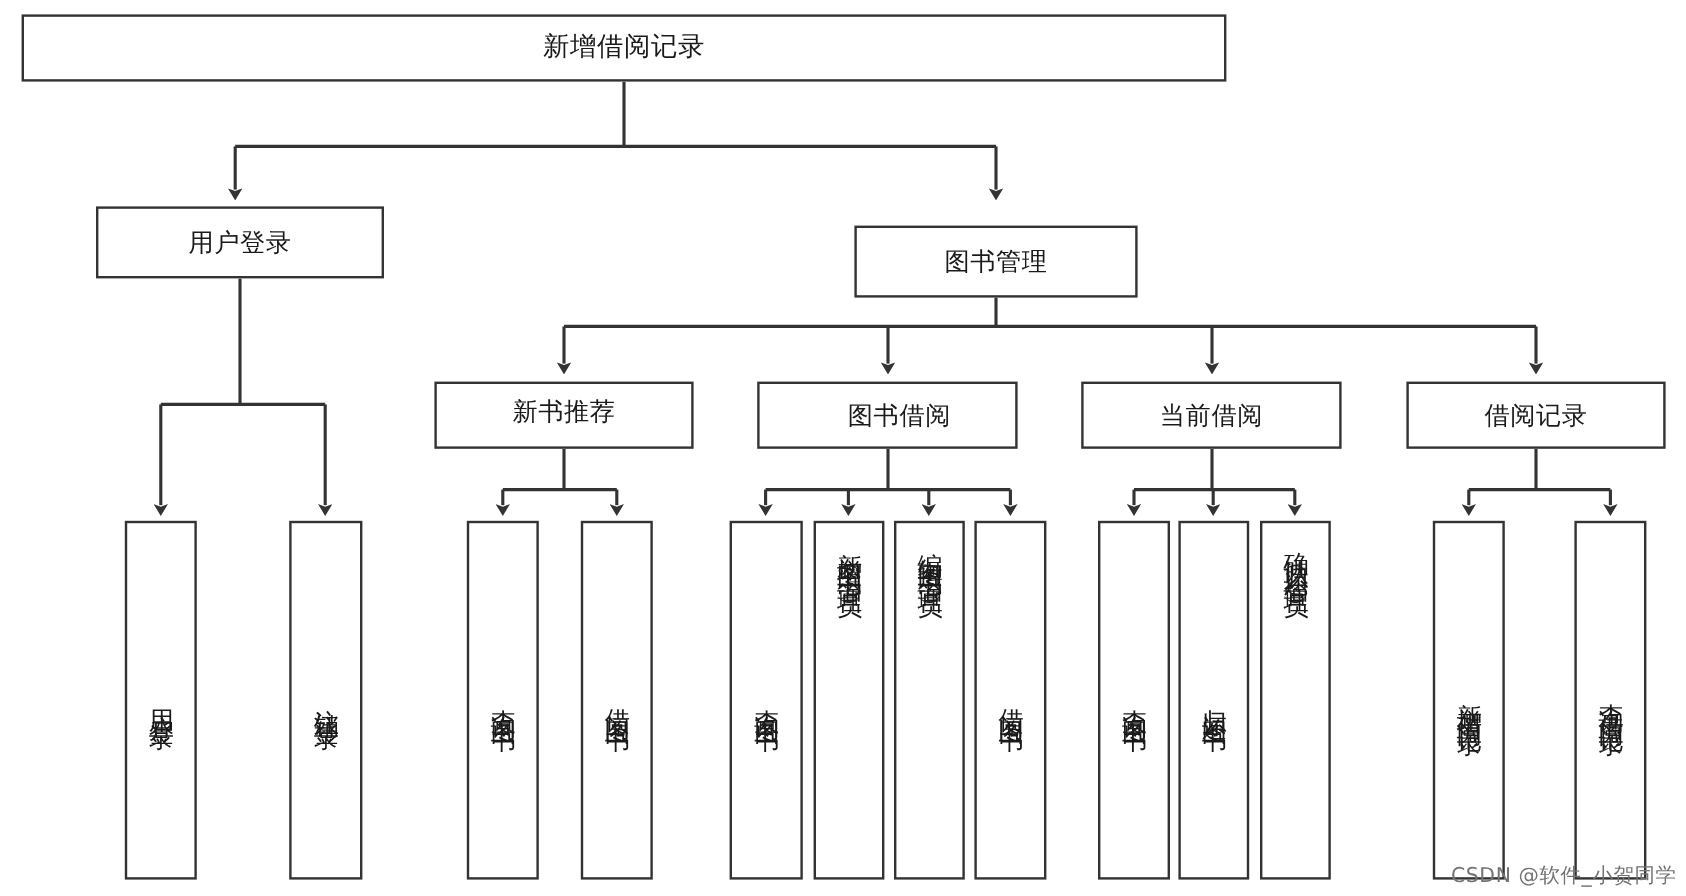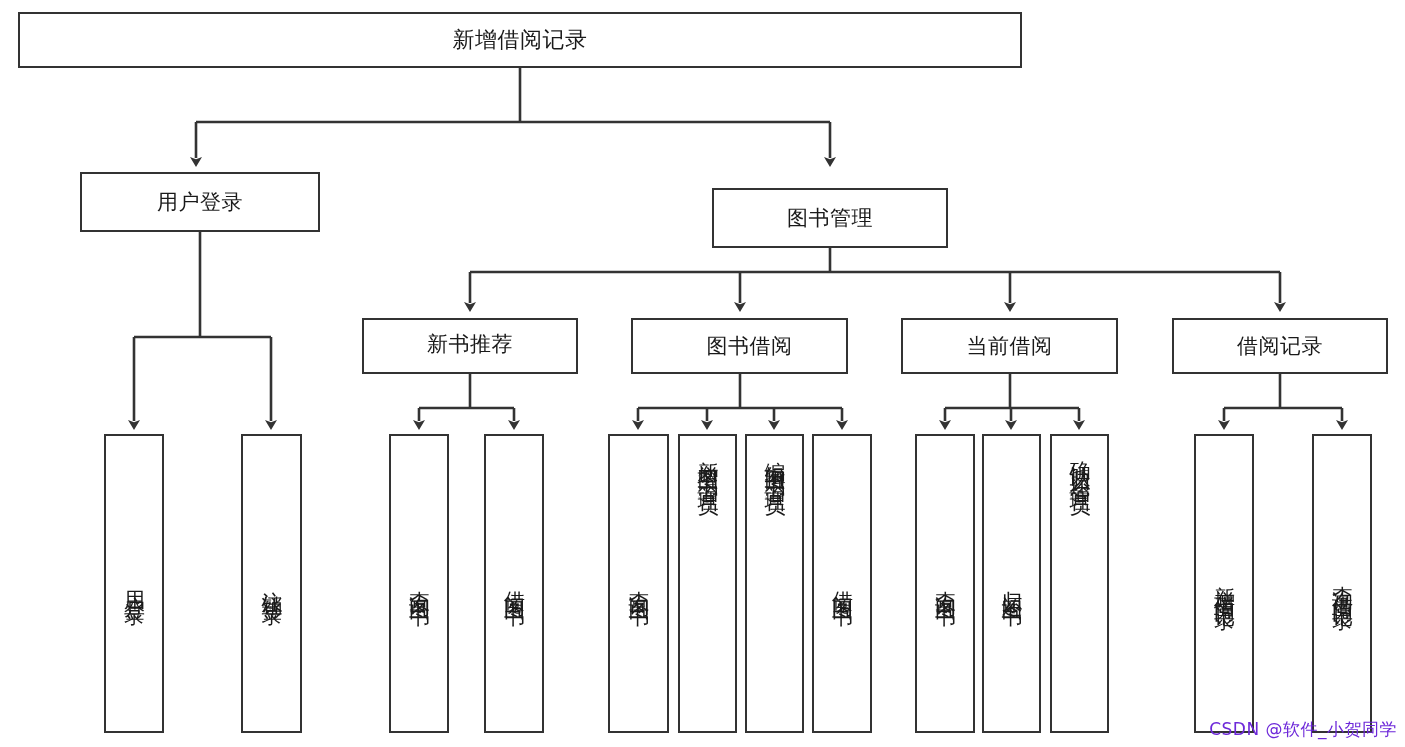--- a/index.html
+++ b/index.html
@@ -62,21 +62,21 @@
     padding-top: 0;
   }
   .root-node .node-label {
     font-size: 22px;
   }
   #watermark {
     position: absolute;
     right: 8px;
     bottom: 6px;
     font-size: 17px;
-    color: #6d28d9;
+    color: #737373;
     letter-spacing: 0.5px;
     white-space: nowrap;
     z-index: 5;
   }
 </style>
 </head>
 <body>
 
 <div id="diagram-root">
 

